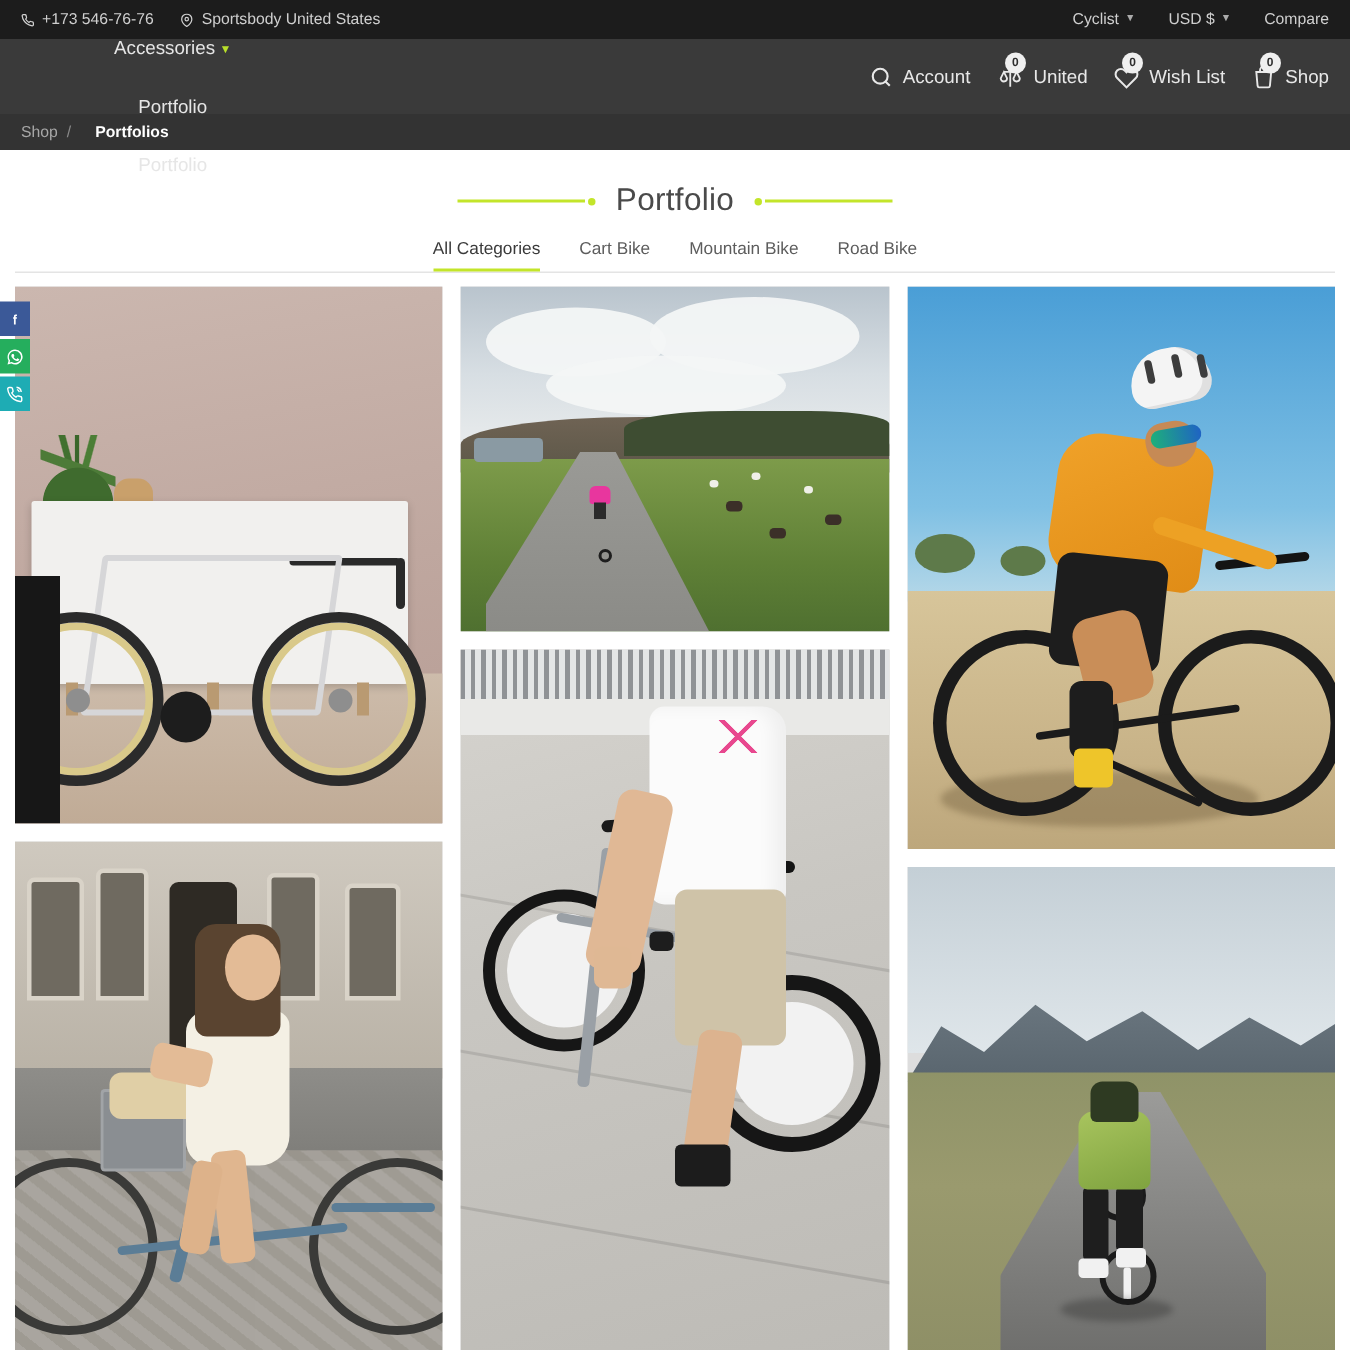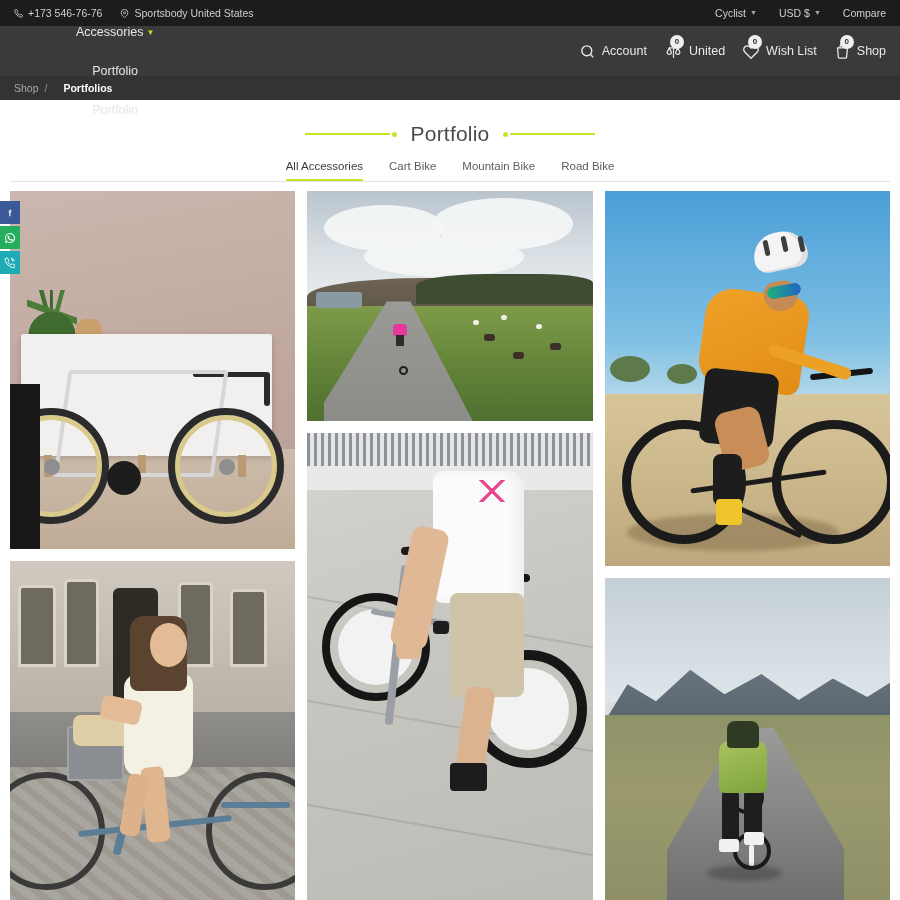--- a/index.html
+++ b/index.html
@@ -432,21 +432,21 @@
   </span>
   <h1 class="page-title">Portfolio</h1>
   <span class="deco right">
     <span class="dot"></span>
       <span class="line"></span>
   </span>
 </div>
 
 <div class="filters">
   <div class="filter active">
-    <span>All Accessories</span>
+    <span>All Categories</span>
   </div>
   <div class="filter">
     <span>Cart Bike</span>
   </div>
   <div class="filter">
     <span>Mountain Bike</span>
   </div>
   <div class="filter">
     <span>Road Bike</span>
   </div>

